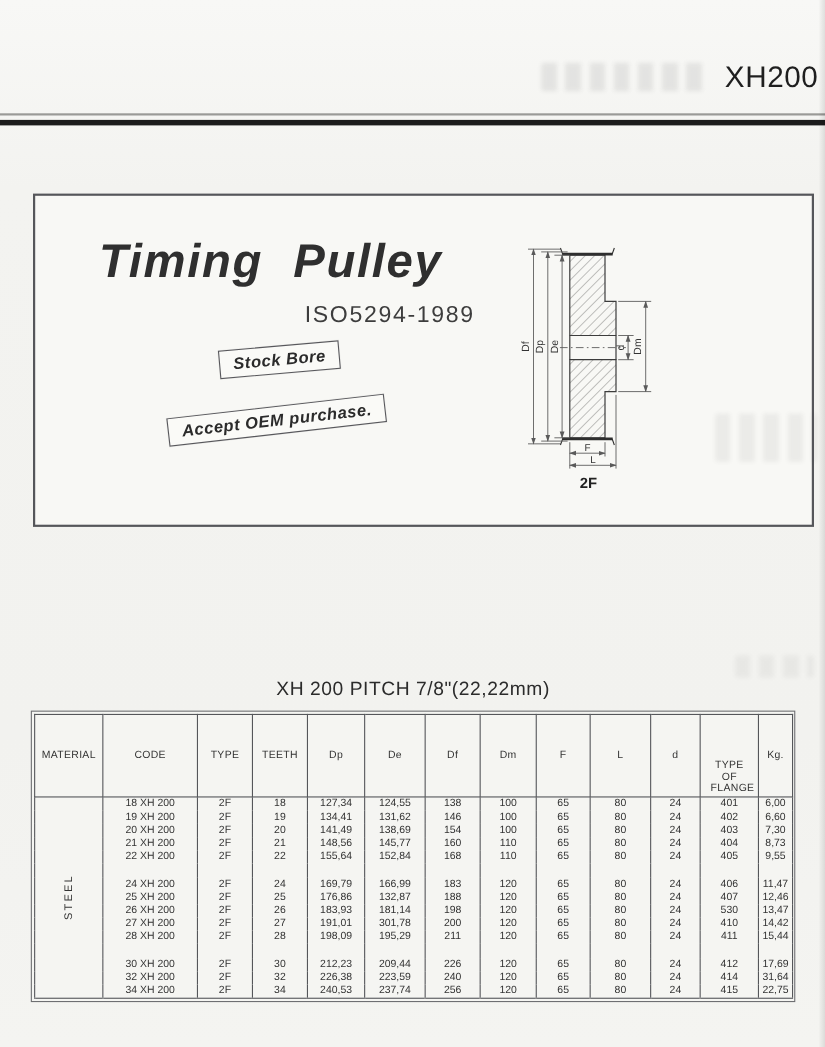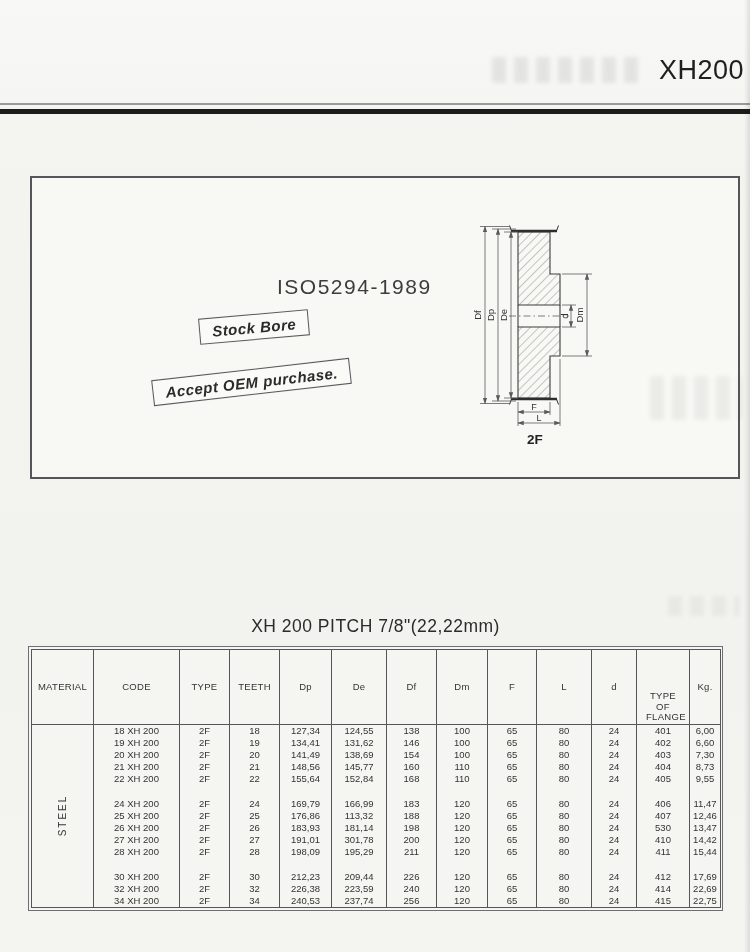--- a/index.html
+++ b/index.html
@@ -105,20 +105,21 @@
 
   <div class="model-code">XH200</div>
   <div class="rule-thin"></div>
   <div class="rule-thick"></div>
 
   <div class="artifact a1"></div>
 
   <div class="panel">
     <div class="artifact a2"></div>
     <div class="artifact a3"></div>
+    <div class="product-heading">Timing Pulley</div>
     <div class="standard">ISO5294-1989</div>
     <div class="badge stock">Stock Bore</div>
     <div class="badge oem">Accept OEM purchase.</div>
 
     <svg class="diagram" viewBox="0 0 270 242" xmlns="http://www.w3.org/2000/svg">
       <defs>
         <pattern id="hatch" width="6" height="6" patternUnits="userSpaceOnUse" patternTransform="rotate(45)">
           <line x1="0" y1="0" x2="0" y2="6" stroke="#8f8f8d" stroke-width="1"></line>
         </pattern>
         <marker id="arr" viewBox="0 0 10 10" refX="9" refY="5" markerWidth="8" markerHeight="8" orient="auto-start-reverse">
@@ -318,21 +319,21 @@
             <td>80</td>
             <td>24</td>
             <td>406</td>
             <td>11,47</td>
         </tr>
         <tr>
           <td>25 XH 200</td>
             <td>2F</td>
             <td>25</td>
             <td>176,86</td>
-            <td>113,32</td>
+            <td>132,87</td>
             <td>188</td>
             <td>120</td>
             <td>65</td>
             <td>80</td>
             <td>24</td>
             <td>407</td>
             <td>12,46</td>
         </tr>
         <tr>
           <td>26 XH 200</td>
@@ -409,21 +410,21 @@
             <td>2F</td>
             <td>32</td>
             <td>226,38</td>
             <td>223,59</td>
             <td>240</td>
             <td>120</td>
             <td>65</td>
             <td>80</td>
             <td>24</td>
             <td>414</td>
-            <td>22,69</td>
+            <td>31,64</td>
         </tr>
         <tr>
           <td>34 XH 200</td>
             <td>2F</td>
             <td>34</td>
             <td>240,53</td>
             <td>237,74</td>
             <td>256</td>
             <td>120</td>
             <td>65</td>

